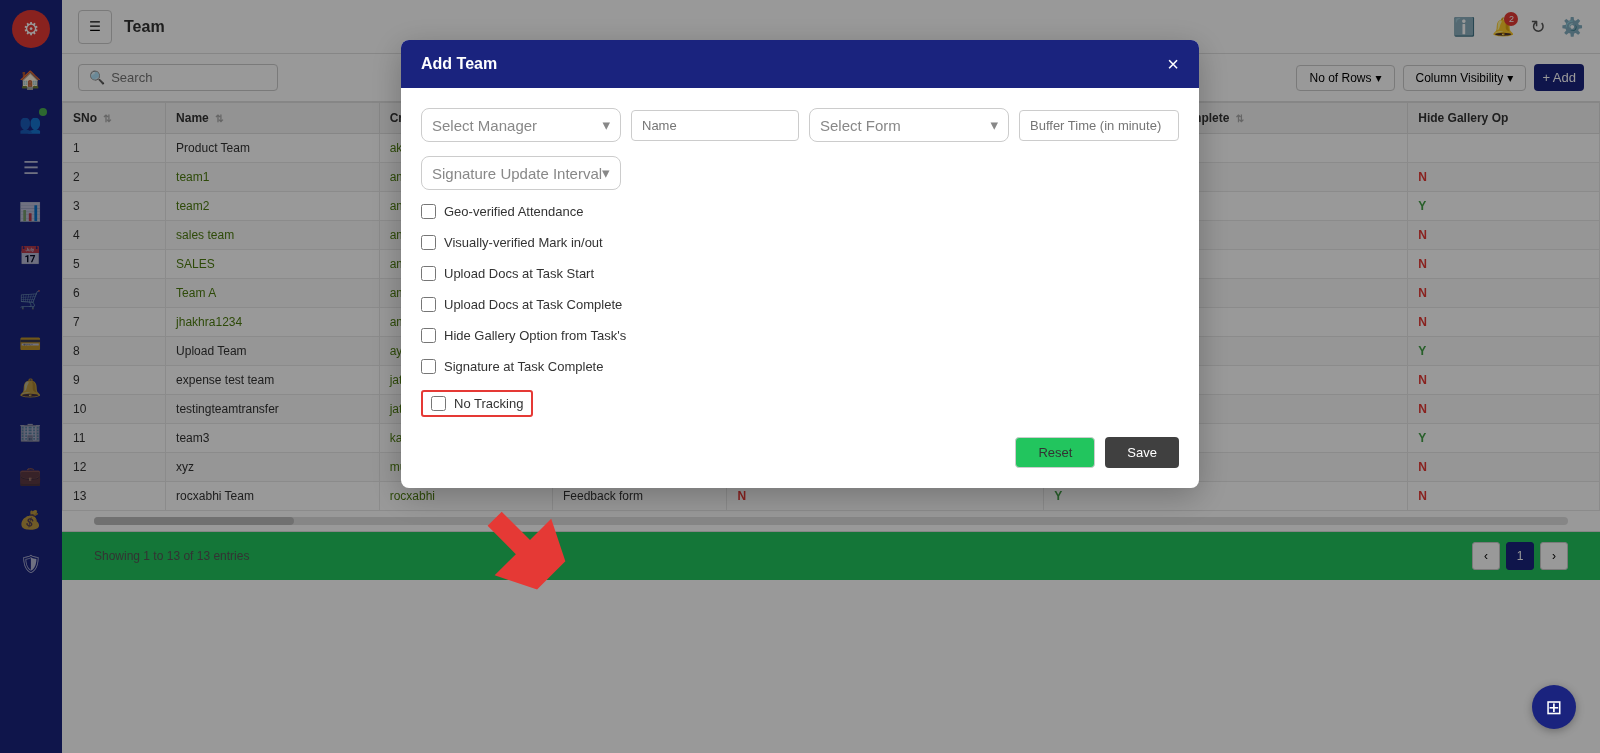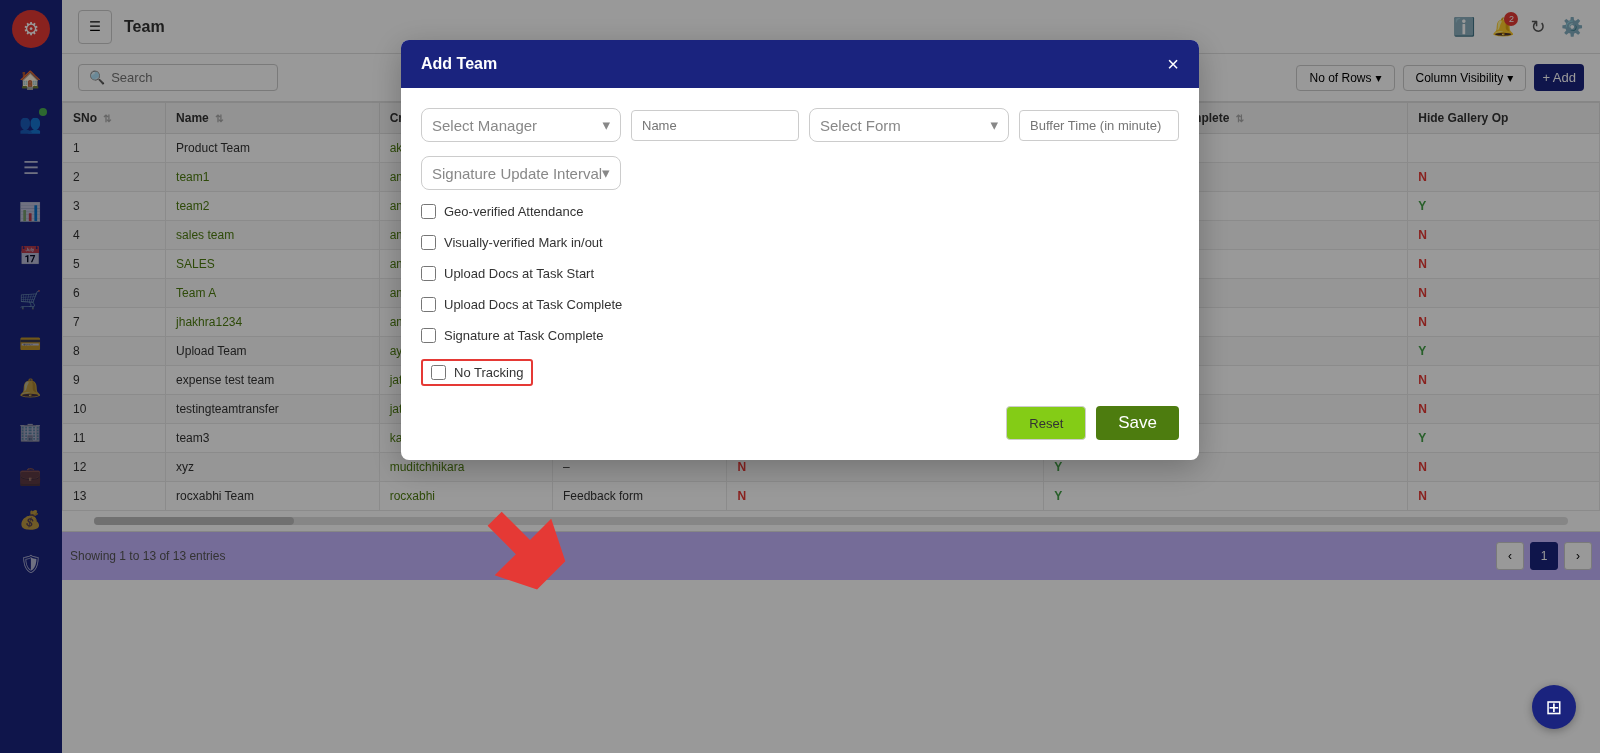--- a/index.html
+++ b/index.html
@@ -41,21 +41,21 @@
     table { width: 100%; border-collapse: collapse; font-size: 12px; padding-left: 38px; }
     th { background: #f5f5f5; border: 1px solid #e0e0e0; padding: 8px 10px; text-align: left; font-weight: 600; color: #333; white-space: nowrap; }
     td { border: 1px solid #e8e8e8; padding: 7px 10px; color: #333; white-space: nowrap; }
     tr:nth-child(even) td { background: #fafafa; }
     .link-blue { color: #4d7c0f; cursor: pointer; text-decoration: none; }
     .val-n { color: #e53935; font-weight: 600; }
     .val-y { color: #43a047; font-weight: 600; }
     .sort-icon { color: #aaa; font-size: 10px; margin-left: 3px; }
 
     
-    .pagination-bar { padding: 10px 8px; display: flex; align-items: center; background: #c4b5fd; border-top: 1px solid #e0e0e0; font-size: 12px; color: #555; }
+    .pagination-bar { padding: 10px 32px; display: flex; align-items: center; background: #22c55e; border-top: 1px solid #e0e0e0; font-size: 12px; color: #555; }
     .pagination-right { margin-left: auto; display: flex; align-items: center; gap: 6px; }
     .page-btn { border: 1px solid #ccc; background: white; border-radius: 3px; width: 28px; height: 28px; display: flex; align-items: center; justify-content: center; cursor: pointer; font-size: 12px; }
     .page-btn.active { background: #1a237e; color: white; border-color: #1a237e; }
 
     
     .modal-overlay { position: fixed; top: 0; left: 0; width: 100%; height: 100%; background: rgba(0,0,0,0.4); display: flex; align-items: flex-start; justify-content: center; padding-top: 40px; z-index: 100; }
     .modal { background: white; border-radius: 8px; width: 798px; box-shadow: 0 8px 32px rgba(0,0,0,0.25); overflow: hidden; }
     .modal-header { background: #1a237e; color: white; padding: 14px 20px; display: flex; align-items: center; justify-content: space-between; }
     .modal-header h2 { font-size: 16px; font-weight: 600; }
     .modal-close { background: none; border: none; color: white; font-size: 20px; cursor: pointer; line-height: 1; }
@@ -70,22 +70,22 @@
     
     .checkbox-list { display: flex; flex-direction: column; gap: 16px; margin-top: 6px; }
     .checkbox-item { display: flex; align-items: center; gap: 8px; font-size: 13px; color: #333; cursor: pointer; }
     .checkbox-item input[type="checkbox"] { width: 15px; height: 15px; cursor: pointer; }
 
     
     .checkbox-highlight { border: 2px solid #e53935; padding: 4px 8px; border-radius: 3px; display: inline-flex; align-items: center; gap: 8px; }
 
     
     .modal-footer { display: flex; justify-content: flex-end; gap: 10px; margin-top: 20px; }
-    .btn-reset { border: 1px solid #ccc; background: #84cc16; border-radius: 4px; padding: 7px 22px; font-size: 13px; cursor: pointer; color: #333; }
-    .btn-save { background: #4d7c0f; color: white; border: none; border-radius: 4px; padding: 7px 22px; font-size: 17px; cursor: pointer; }
+    .btn-reset { border: 1px solid #ccc; background: #22c55e; border-radius: 4px; padding: 7px 22px; font-size: 13px; cursor: pointer; color: #333; }
+    .btn-save { background: #404040; color: white; border: none; border-radius: 4px; padding: 7px 22px; font-size: 13px; cursor: pointer; }
 
     
     .scrollbar-track { height: 8px; background: #e0e0e0; border-radius: 4px; margin: 0 16px; }
     .scrollbar-thumb { height: 8px; background: #bbb; border-radius: 4px; width: 200px; }
   </style>
 </head>
 <body>
 
 <div class="app-container">
 
@@ -339,20 +339,24 @@
         <label class="checkbox-item">
           <input type="checkbox" style="">
           <span>Upload Docs at Task Start</span>
         </label>
         <label class="checkbox-item">
           <input type="checkbox" style="">
           <span>Upload Docs at Task Complete</span>
         </label>
         <label class="checkbox-item">
           <input type="checkbox" style="">
+          <span>Hide Gallery Option from Task's</span>
+        </label>
+        <label class="checkbox-item">
+          <input type="checkbox" style="">
           <span>Signature at Task Complete</span>
         </label>
 
         <label class="checkbox-item">
           <span class="checkbox-highlight">
             <input type="checkbox" style="">
             <span>No Tracking</span>
           </span>
         </label>
       </div>

